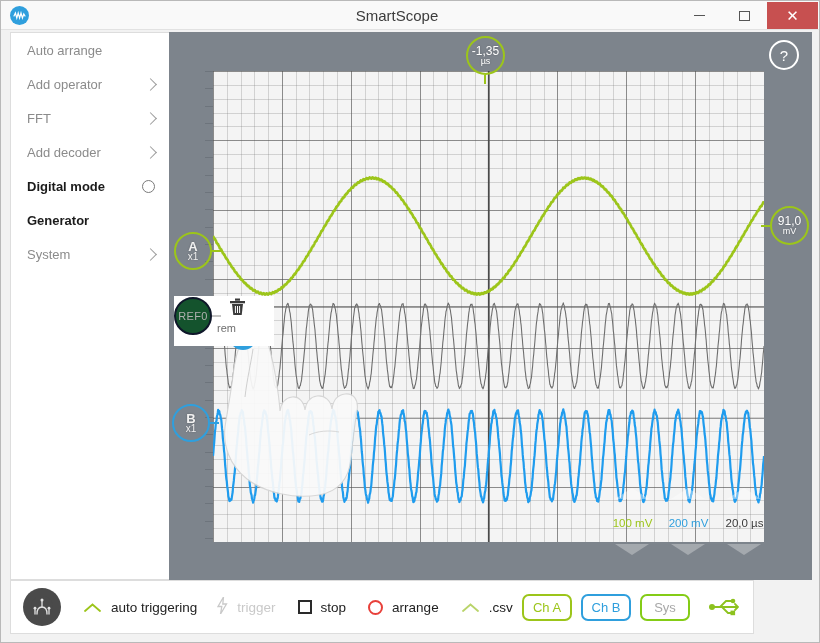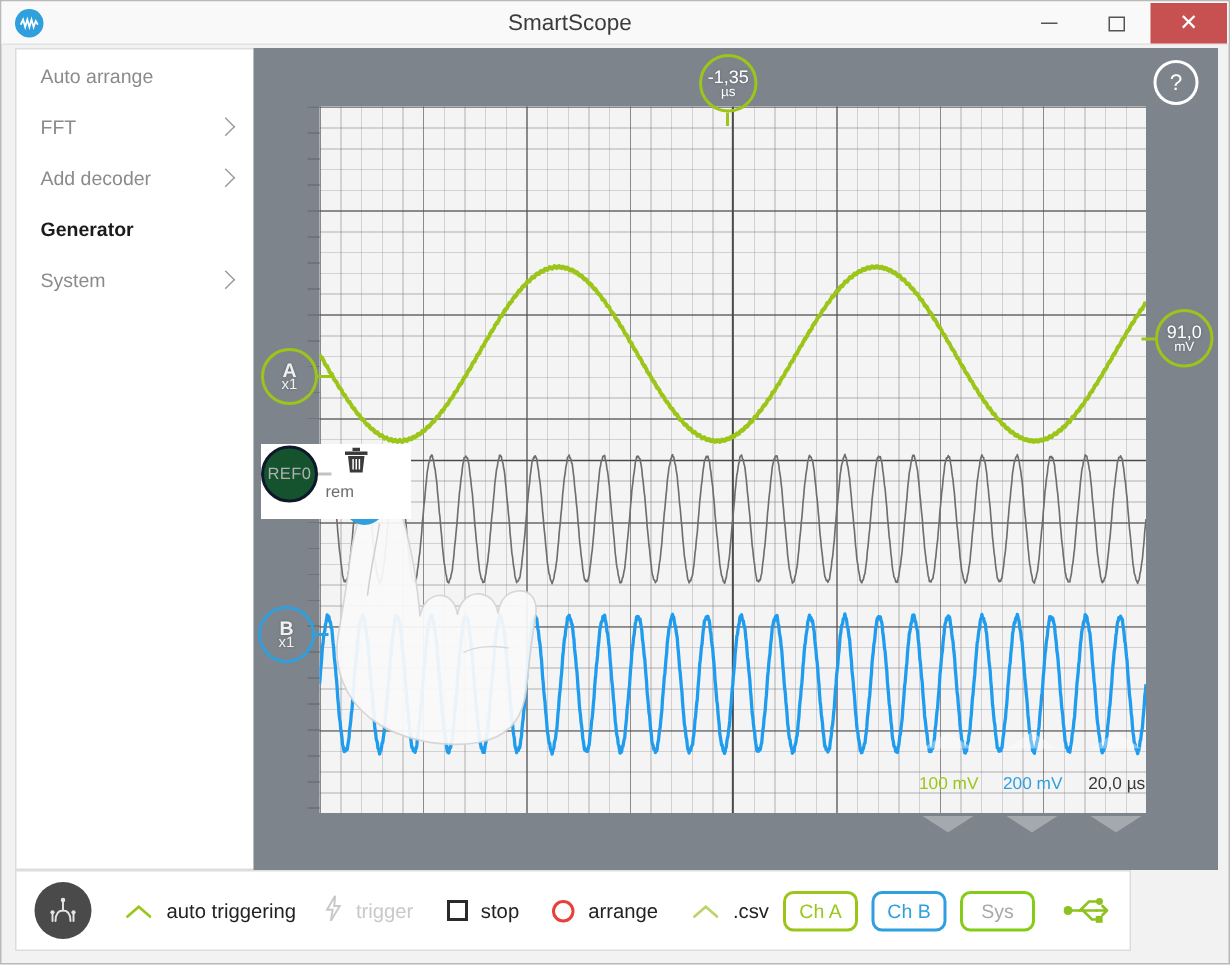--- a/index.html
+++ b/index.html
@@ -25,21 +25,21 @@
     border-bottom: 1px solid #e2e2e2;
   }
   #win-logo {
     position: absolute; left: 9px; top: 5px;
     width: 19px; height: 19px; border-radius: 50%;
     background: #2f9fdd;
     display: flex; align-items: center; justify-content: center;
   }
   #win-logo svg { display:block; }
   #win-title {
-    position: absolute; left: 0; top: 0;
+    position: absolute; left: 17px; top: 0;
     width: 758px; height: 29px;
     line-height: 29px; text-align: center;
     font-size: 15px; color: #3c3c3c;
   }
   .wbtn {
     position: absolute; top: 1px; height: 27px;
     display: flex; align-items: center; justify-content: center;
   }
   #btn-min { right: 97px; width: 45px; }
   #btn-max { right: 52px; width: 45px; }
@@ -269,31 +269,39 @@
     </div>
   </div>
 
   <div id="sidebar">
 
 
     <div class="side-item sub">
       <span class="side-label">Auto arrange</span>
     </div>
 
+    <div class="side-item sub">
+      <span class="side-label">Add operator</span>
+      <span class="chev"></span>
+    </div>
 
     <div class="side-item sub">
       <span class="side-label">FFT</span>
       <span class="chev"></span>
     </div>
 
     <div class="side-item sub">
       <span class="side-label">Add decoder</span>
       <span class="chev"></span>
     </div>
 
+    <div class="side-item bold">
+      <span class="side-label">Digital mode</span>
+      <span class="radio off"></span>
+    </div>
 
 
     <div class="side-item bold">
       <span class="side-label">Generator</span>
     </div>
 
     <div class="side-item sub">
       <span class="side-label">System</span>
       <span class="chev"></span>
     </div>

